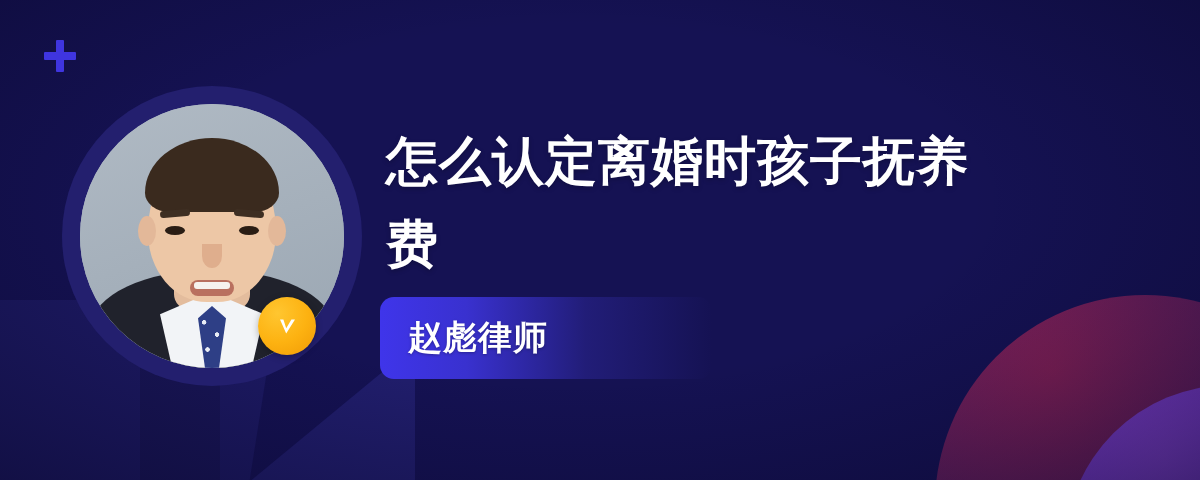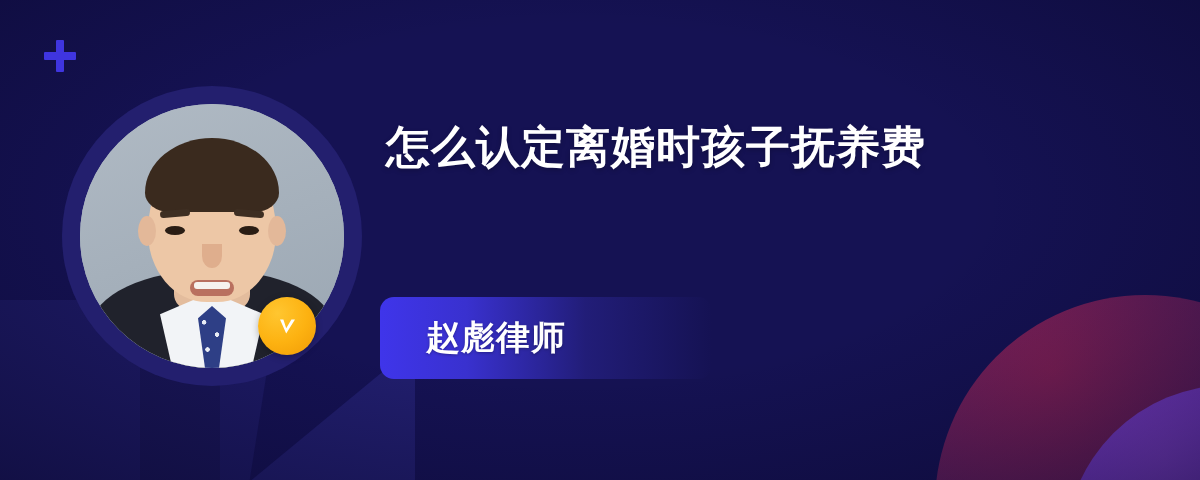--- a/index.html
+++ b/index.html
@@ -185,42 +185,42 @@
   .verified-badge svg { display:block; }
 
   
   .content {
     position:absolute;
     left:386px; top:120px;
     width:700px;
   }
   .headline {
     color:#ffffff;
-    font-size:44px;
+    font-size:52px;
     font-weight:bold;
-    line-height:53px;
+    line-height:83px;
     letter-spacing:1px;
     max-width:620px;
     text-shadow:0 2px 5px rgba(0,0,0,.22);
   }
 
   .name-pill {
     position:absolute;
     left:380px; top:297px;
     width:332px; height:82px;
     border-radius:14px;
     background:linear-gradient(90deg,#3f35ea 0%,#3931cf 26%, rgba(44,38,150,.55) 62%, rgba(26,22,88,0) 100%);
     display:flex; align-items:center;
   }
   .name-pill-label {
     color:#ffffff;
     font-size:34px;
     font-weight:bold;
     letter-spacing:1px;
-    padding-left:46px;
+    padding-left:28px;
     text-shadow:0 1px 3px rgba(0,0,0,.3);
   }
 </style>
 </head>
 <body>
 
 <div class="banner">
 
   <div class="bg-layer">
     <div class="poly-a"></div>

